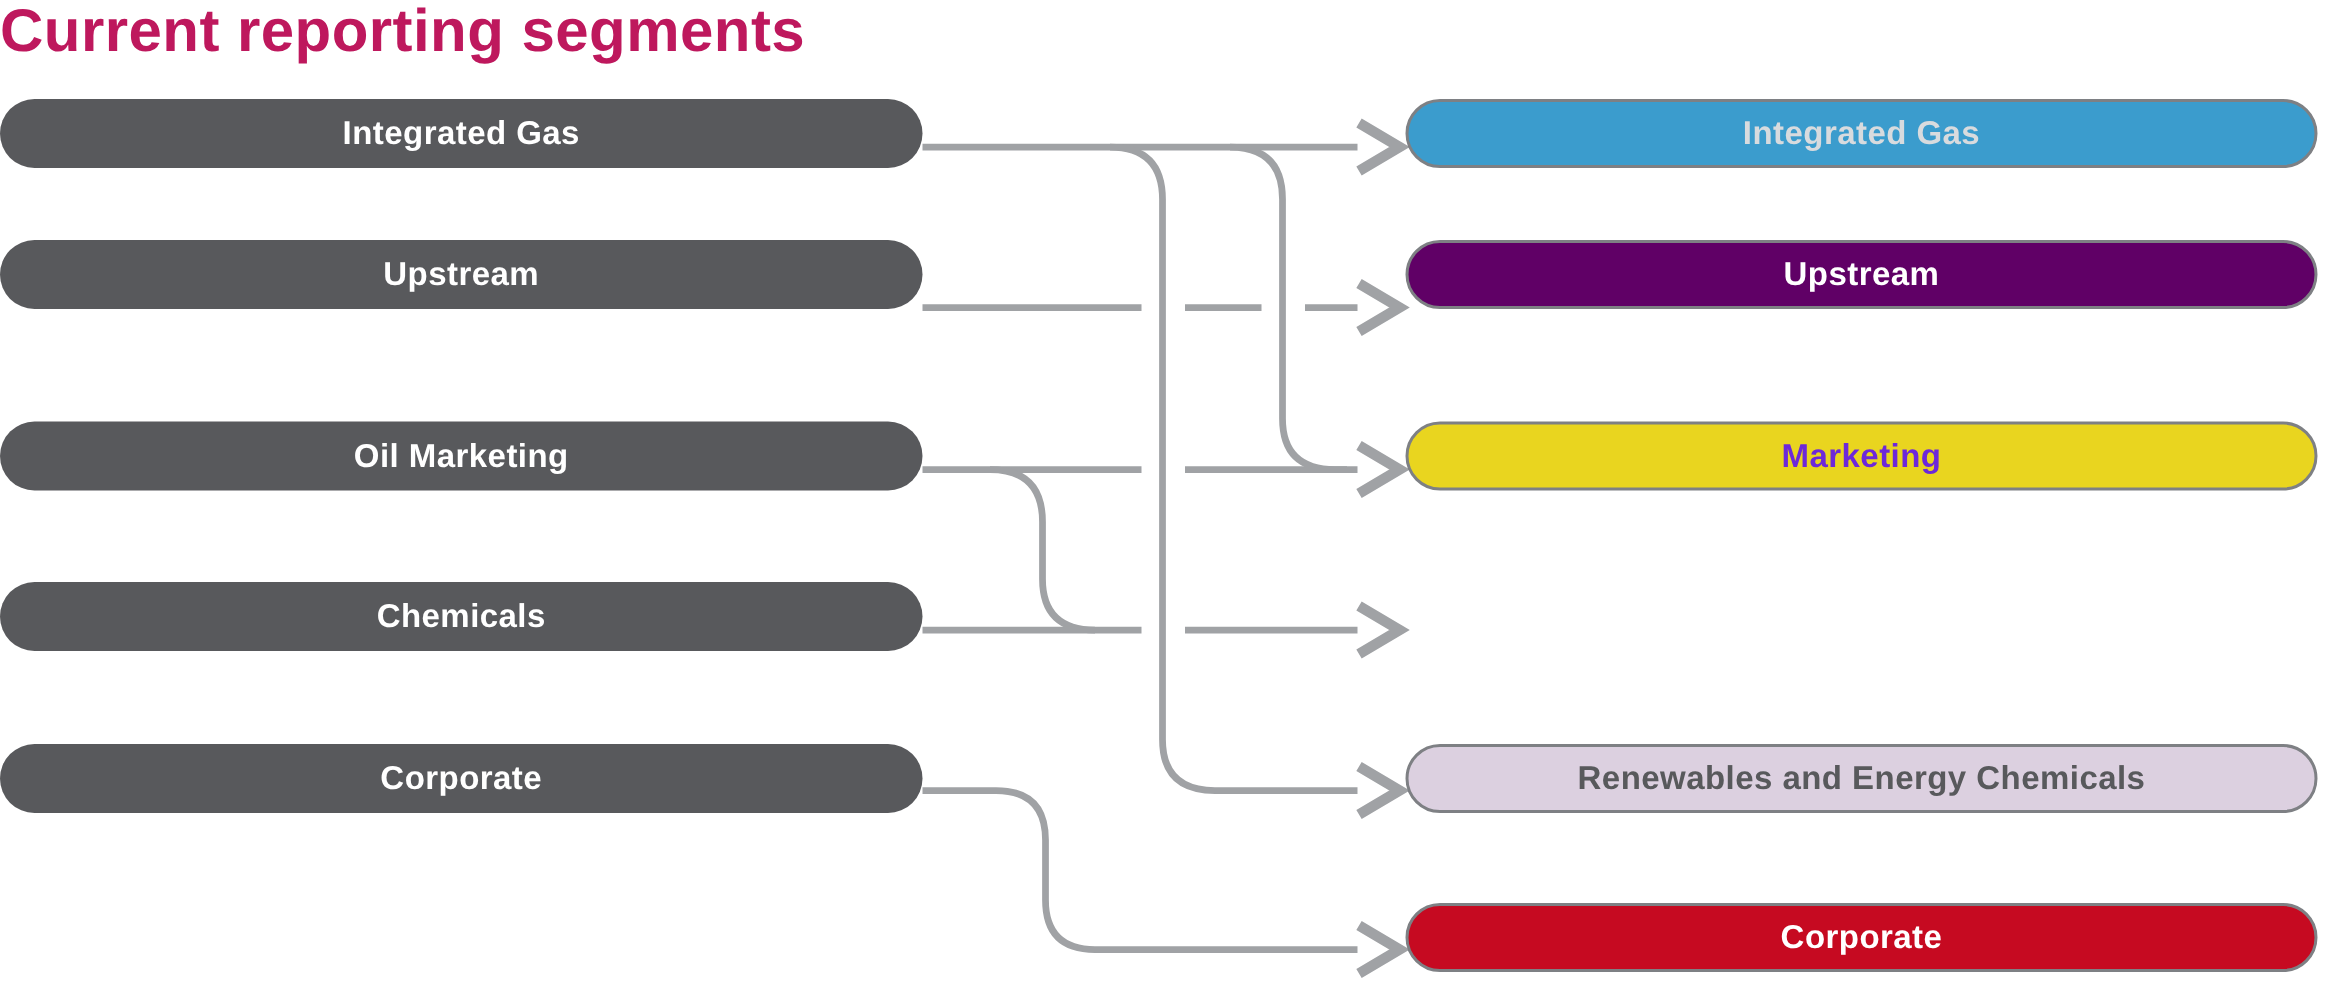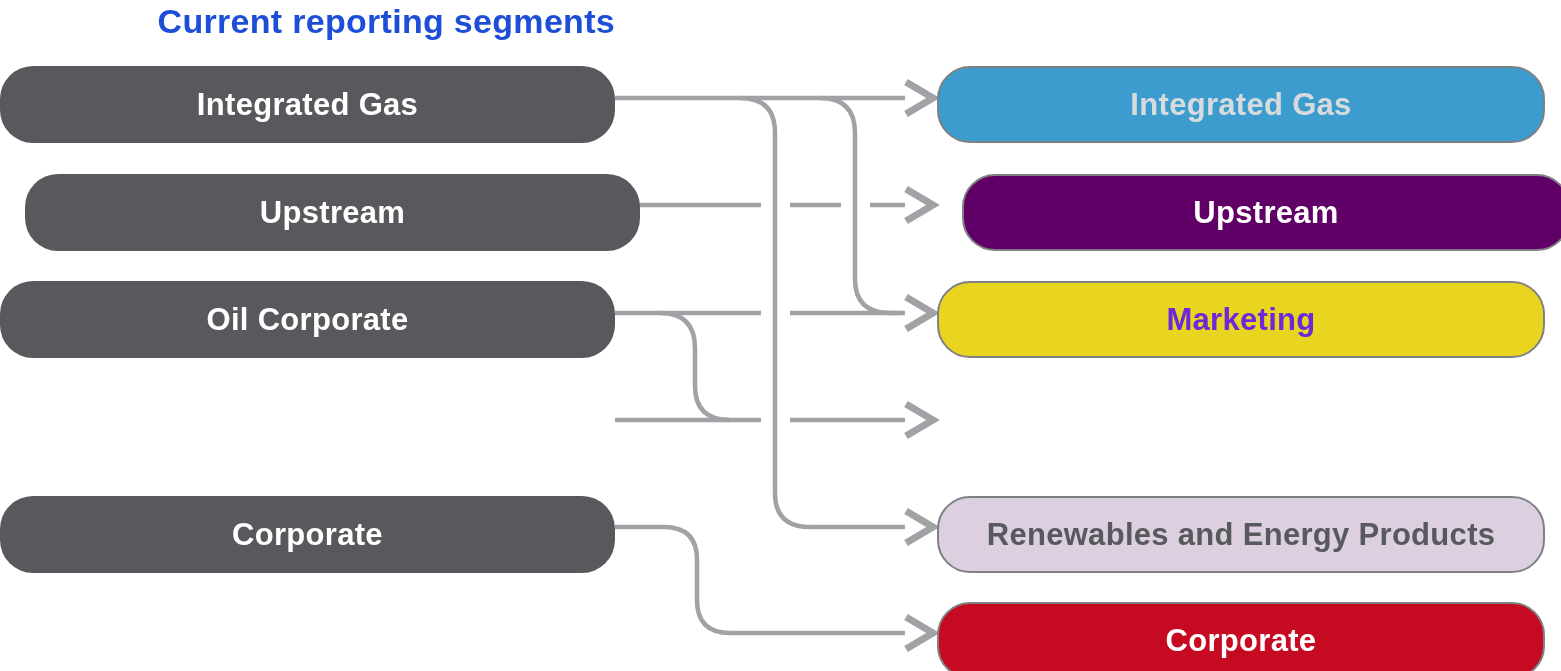--- a/index.html
+++ b/index.html
@@ -5,38 +5,38 @@
   html,body{margin:0;padding:0;background:#ffffff;}
   .canvas{
     position:relative;
     width:1561px;height:671px;
     background:#ffffff;
     font-family:"Liberation Sans", sans-serif;
     overflow:hidden;
   }
   .col-header{
     position:absolute;top:2px;height:40px;
-    font-size:34px;font-weight:bold;color:#1d4ed8;
-    text-align:right;letter-spacing:0.3px;
+    font-size:40px;font-weight:bold;color:#be185d;
+    text-align:left;letter-spacing:0.3px;
     line-height:38px;
   }
   .col-header.left{left:0;width:615px;}
   .col-header.right{left:937px;width:608px;}
   .connectors{position:absolute;left:0;top:0;}
   .pill{
-    position:absolute;height:77px;
+    position:absolute;height:46px;
     border-radius:33px;
     display:flex;align-items:center;justify-content:center;
-    font-size:31px;font-weight:bold;letter-spacing:0.3px;
+    font-size:22px;font-weight:bold;letter-spacing:0.3px;
     box-sizing:border-box;white-space:nowrap;
   }
   .cur{left:0;width:615px;background:#58595C;color:#ffffff;}
   .fut{left:937px;width:608px;border:2px solid #7E8084;}
   
-  .r1{top:66px;}  .r2{top:174px;margin-left:25px;} .r3{top:281px;}
+  .r1{top:66px;}  .r2{top:160px;} .r3{top:281px;}
   .r4{top:388px;} .r5{top:496px;} .r6{top:602px;}
   
   .f0{background:#3B9CCD;color:#D8DBDE;}
   .f1{background:#600066;color:#ffffff;}
   .f2{background:#E9D51F;color:#6d28d9;}
   .f3{background:#5D3A12;color:#ffffff;}
   .f4{background:#DCD0E0;color:#58595C;}
   .f5{background:#C60A21;color:#ffffff;}
 </style>
 </head>
@@ -70,22 +70,23 @@
       <path d="M906 189 L933 205 L906 221"></path>
       <path d="M906 297 L933 313 L906 329"></path>
       <path d="M906 404 L933 420 L906 436"></path>
       <path d="M906 511 L933 527 L906 543"></path>
       <path d="M906 617 L933 633 L906 649"></path>
     </g>
   </svg>
 
   <div class="pill cur r1">Integrated Gas</div>
   <div class="pill cur r2">Upstream</div>
-  <div class="pill cur r3">Oil Corporate</div>
+  <div class="pill cur r3">Oil Marketing</div>
+  <div class="pill cur r4">Chemicals</div>
   <div class="pill cur r5">Corporate</div>
 
   <div class="pill fut f0 r1">Integrated Gas</div>
   <div class="pill fut f1 r2">Upstream</div>
   <div class="pill fut f2 r3">Marketing</div>
-  <div class="pill fut f4 r5">Renewables and Energy Products</div>
+  <div class="pill fut f4 r5">Renewables and Energy Chemicals</div>
   <div class="pill fut f5 r6">Corporate</div>
 
 </div>
 
 </body></html>

